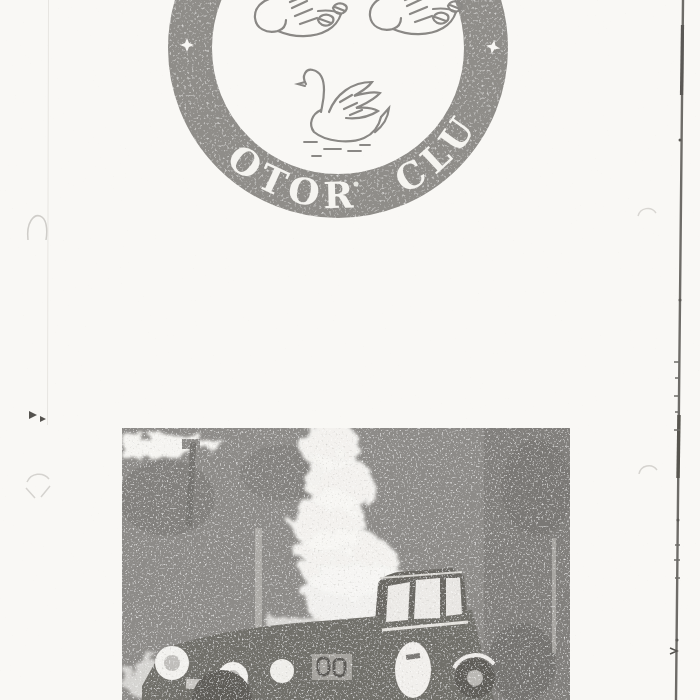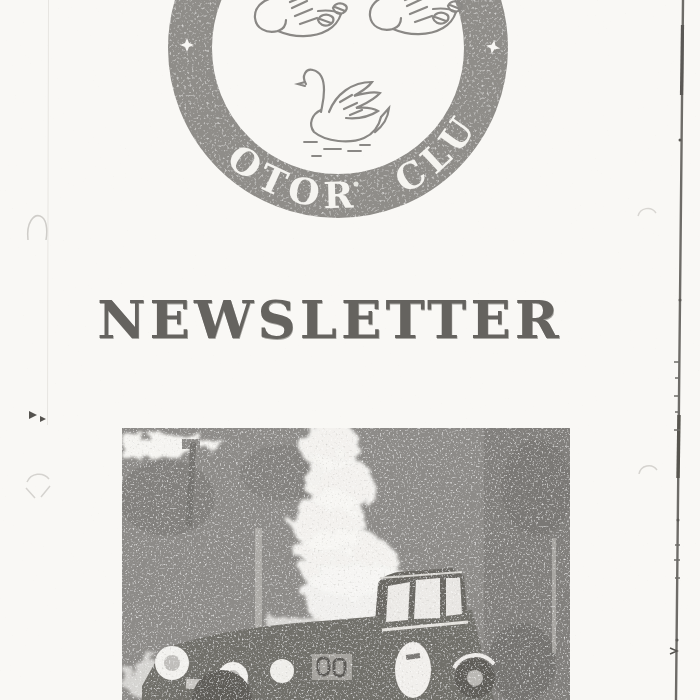--- a/index.html
+++ b/index.html
@@ -63,21 +63,20 @@
       <path d="M8 80 h13 M28 87 h17 M52 89 h13 M16 94 h9 M64 83 h10" stroke-width="1.8"></path>
     </g>
 
     <text font-size="36" font-weight="bold" letter-spacing="7" word-spacing="26" fill="#f5f4f0" font-family="&quot;DejaVu Serif&quot;, serif">
       <textPath href="#arc" startOffset="50%" text-anchor="middle">MOTOR CLUB</textPath>
     </text>
 
     <circle cx="199" cy="184" r="2.5" fill="#f5f4f0" opacity=".85"></circle>
   </svg>
 
-  <h1 class="title">NEWSLETTER</h1>
 
   <svg class="photo" viewBox="0 0 448 272" role="img" aria-label="Grainy photocopied photograph of a classic rally saloon car with a plume of white smoke rising from it on a wooded forest stage">
     <defs>
       <filter id="grain" x="-3%" y="-3%" width="106%" height="106%">
         <feTurbulence type="fractalNoise" baseFrequency="0.55" numOctaves="2" seed="11" result="n1"></feTurbulence>
         <feColorMatrix in="n1" type="matrix" values="0 0 0 0 1  0 0 0 0 1  0 0 0 0 1  0 0 0 2.2 -1.25" result="w"></feColorMatrix>
         <feTurbulence type="fractalNoise" baseFrequency="0.5" numOctaves="2" seed="29" result="n2"></feTurbulence>
         <feColorMatrix in="n2" type="matrix" values="0 0 0 0 0.42  0 0 0 0 0.41  0 0 0 0 0.39  0 0 0 1.9 -1.15" result="d"></feColorMatrix>
         <feMerge>
           <feMergeNode in="SourceGraphic"></feMergeNode>

